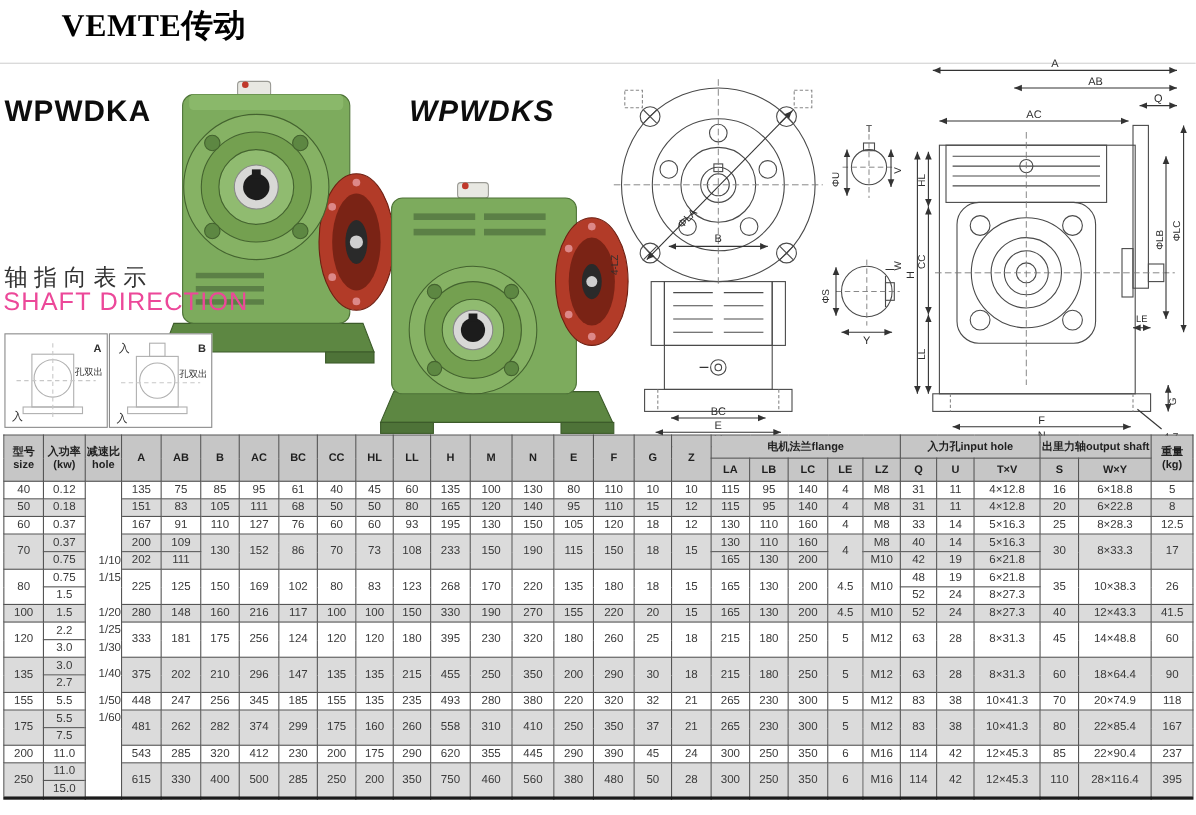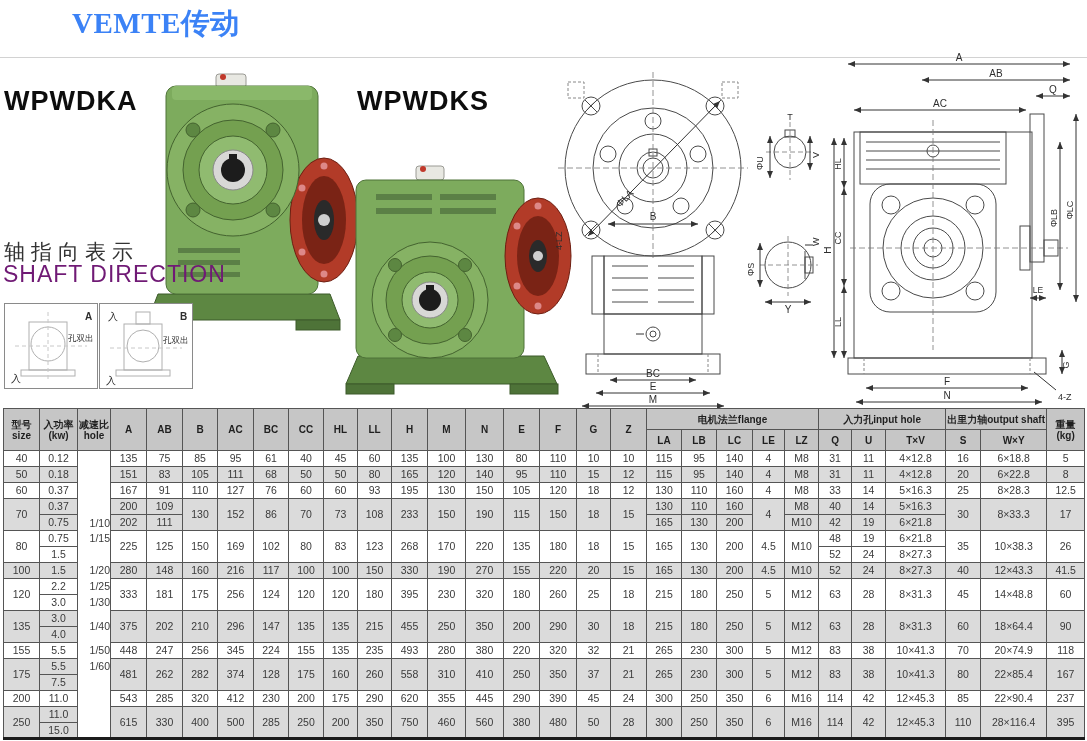--- a/index.html
+++ b/index.html
@@ -2,49 +2,49 @@
 <html><head>
 <meta charset="utf-8">
 <style>
   * { margin:0; padding:0; box-sizing:border-box; }
   html,body { background:#fff; }
   body {
     width:1087px; height:741px; position:relative; overflow:hidden;
     font-family:"Liberation Sans", sans-serif; color:#222;
   }
   .logo {
-    position:absolute; left:72px; top:4px;
+    position:absolute; left:56px; top:4px;
     font-family:"Liberation Serif", serif; font-weight:bold;
-    font-size:29px; letter-spacing:0.5px; color:#3b82f6;
+    font-size:29px; letter-spacing:0.5px; color:#000000;
   }
   .divider { position:absolute; left:0; top:57px; width:1087px; border-top:1px solid #d2d2d2; }
   .model-label {
     position:absolute; font-weight:bold; font-size:27px; color:#0d0d0d; letter-spacing:1px;
     font-family:"Liberation Sans", sans-serif;
   }
   #label-a { left:4px; top:86px; }
-  #label-b { left:357px; top:86px; }
+  #label-b { left:372px; top:86px;font-style:italic; }
   .photo { position:absolute; }
   #photo-a { left:128px; top:68px; width:232px; height:270px; }
   #photo-b { left:338px; top:150px; width:236px; height:248px; }
   .shaft-zh { position:absolute; left:4px; top:238px; font-size:21px; color:#333; letter-spacing:6px; }
-  .shaft-en { position:absolute; left:3px; top:261px; font-size:23px; color:#701a75; letter-spacing:1px; }
+  .shaft-en { position:absolute; left:3px; top:261px; font-size:23px; color:#ec4899; letter-spacing:1px; }
   .dir-box {
     position:absolute; top:303px; width:94px; height:86px;
     border:1px solid #8a8a8a; background:#fff;
   }
   #dir-a { left:4px; }
   #dir-b { left:99px; }
   .drawing { position:absolute; }
   #front-view { left:538px; top:60px; width:288px; height:352px; }
   #side-view { left:824px; top:50px; width:262px; height:358px; }
   svg text { font-family:"Liberation Sans", sans-serif; fill:#2e2e2e; }
 
   .spec-table {
-    position:absolute; left:3px; top:408px; width:1081px;
+    position:absolute; left:3px; top:395px; width:1081px;
     border-collapse:collapse; table-layout:fixed;
     border:1px solid #333; border-bottom:3px solid #1c1c1c;
   }
   .spec-table th {
     background:#c6c6c6; border:1px solid #555;
     font-size:10px; font-weight:bold; color:#1f1f1f;
     white-space:pre-line; line-height:1.1; padding:1px 0; text-align:center;
   }
   .spec-table thead tr { height:21px; }
   .spec-table td {
@@ -659,30 +659,30 @@
         <td rowspan="2" class="shade">5</td>
         <td rowspan="2" class="shade">M12</td>
         <td rowspan="2" class="shade">63</td>
         <td rowspan="2" class="shade">28</td>
         <td rowspan="2" class="shade">8×31.3</td>
         <td rowspan="2" class="shade">60</td>
         <td rowspan="2" class="shade">18×64.4</td>
         <td rowspan="2" class="shade">90</td>
       </tr>
       <tr>
-        <td class="shade">4.0</td>
+        <td class="shade">2.7</td>
       </tr>
       <tr>
         <td>155</td>
         <td>5.5</td>
         <td>448</td>
         <td>247</td>
         <td>256</td>
         <td>345</td>
-        <td>224</td>
+        <td>185</td>
         <td>155</td>
         <td>135</td>
         <td>235</td>
         <td>493</td>
         <td>280</td>
         <td>380</td>
         <td>220</td>
         <td>320</td>
         <td>32</td>
         <td>21</td>
@@ -698,21 +698,21 @@
         <td>20×74.9</td>
         <td>118</td>
       </tr>
       <tr>
         <td rowspan="2" class="shade">175</td>
         <td class="shade">5.5</td>
         <td rowspan="2" class="shade">481</td>
         <td rowspan="2" class="shade">262</td>
         <td rowspan="2" class="shade">282</td>
         <td rowspan="2" class="shade">374</td>
-        <td rowspan="2" class="shade">128</td>
+        <td rowspan="2" class="shade">299</td>
         <td rowspan="2" class="shade">175</td>
         <td rowspan="2" class="shade">160</td>
         <td rowspan="2" class="shade">260</td>
         <td rowspan="2" class="shade">558</td>
         <td rowspan="2" class="shade">310</td>
         <td rowspan="2" class="shade">410</td>
         <td rowspan="2" class="shade">250</td>
         <td rowspan="2" class="shade">350</td>
         <td rowspan="2" class="shade">37</td>
         <td rowspan="2" class="shade">21</td>

